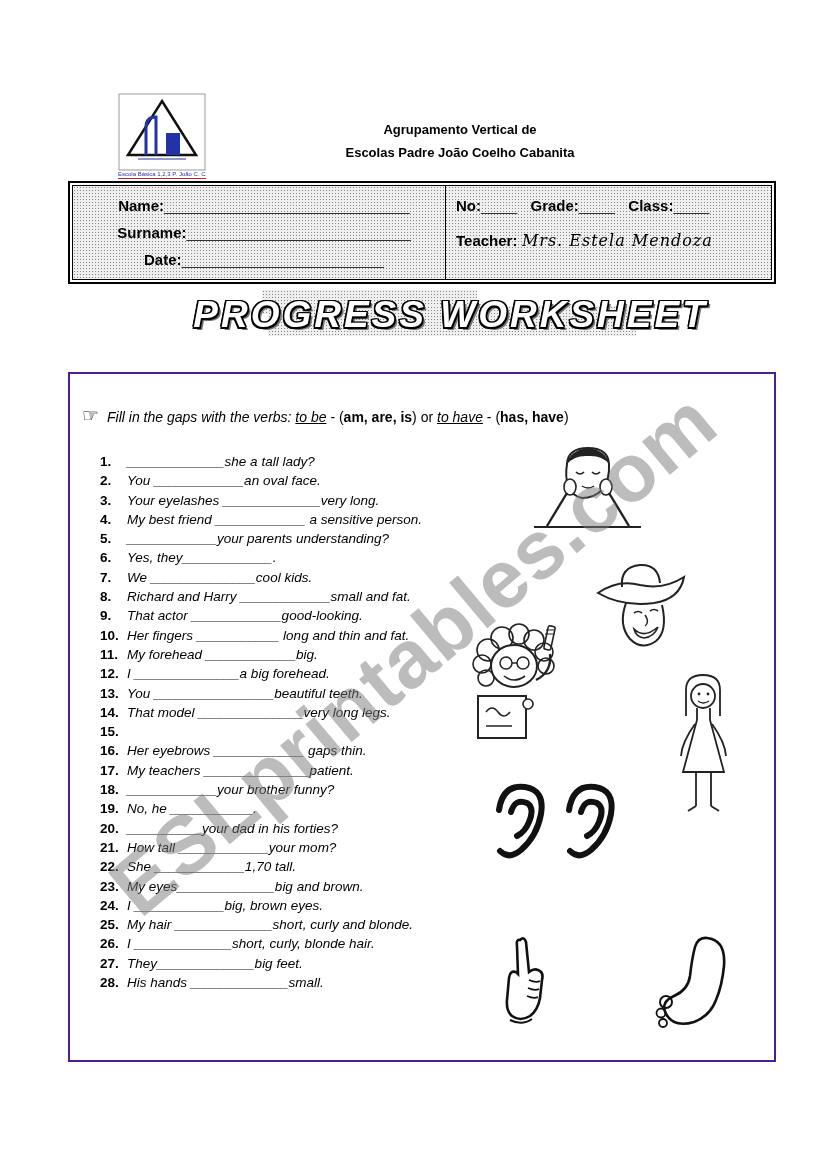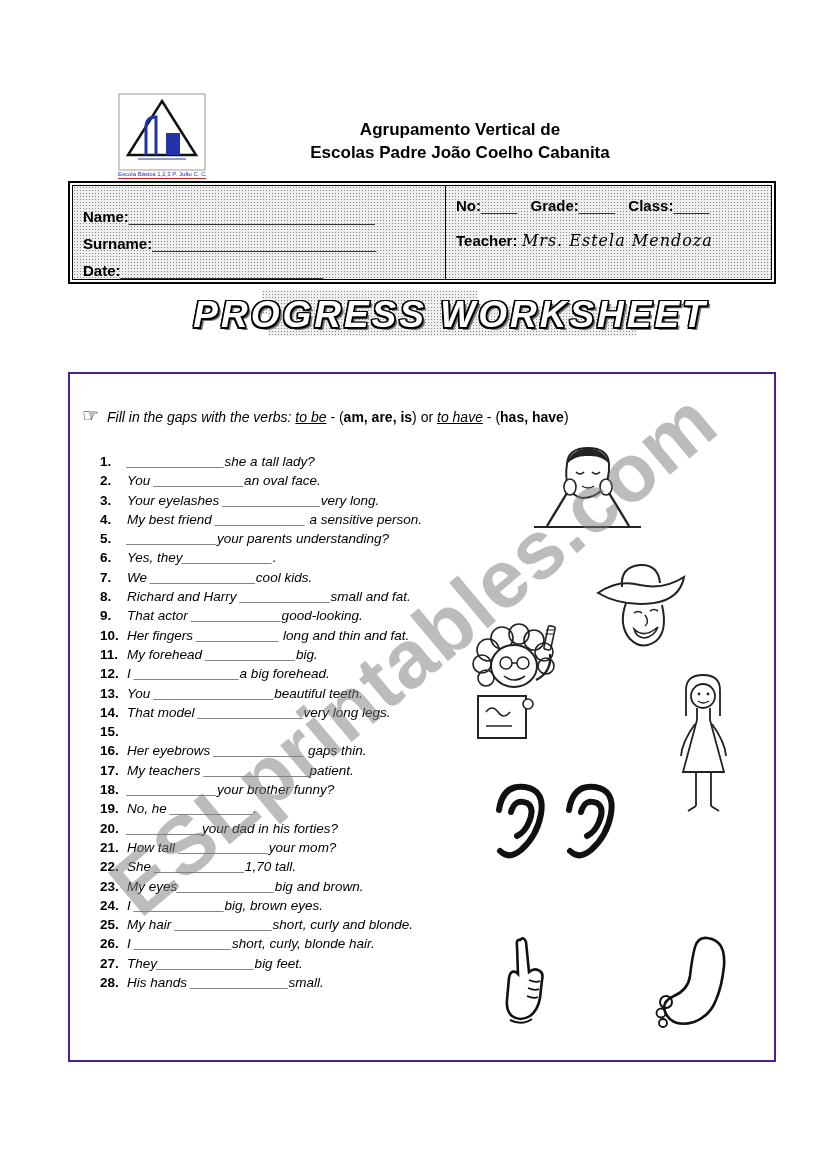--- a/index.html
+++ b/index.html
@@ -14,27 +14,27 @@
   }
 
   
   .logo { position:absolute; left:118px; top:93px; width:88px; height:90px; }
   .logo svg { display:block; }
   .logo-caption { font-size:6px; color:#2233aa; text-align:center; line-height:7px;
     border-bottom:1px solid #cc2222; white-space:nowrap; overflow:hidden; }
 
   
   .school-header { position:absolute; left:150px; top:118px; width:620px; text-align:center;
-    font-weight:bold; font-size:17px; line-height:23px; }
+    font-weight:bold; font-size:13px; line-height:23px; }
 
   
   .info-box { position:absolute; left:68px; top:181px; width:708px; height:103px;
     border:2px solid #000; padding:2px; background:#fff; }
   .info-inner { width:100%; height:100%; border:1px solid #000; display:flex; }
-  .info-left { width:372px; padding:18px 0 0 10px; }
+  .info-left { width:372px; padding:7px 0 0 10px;text-align:center; }
   .info-divider { width:0; border-left:1px solid #000; }
   .info-right { flex:1; padding:7px 0 0 10px; }
   .info-row { line-height:26px; white-space:nowrap; }
   .lbl { font-weight:bold; font-size:15px; }
   .blank { font-size:13px; }
   .teacher-row { margin-top:8px; }
   .handwriting { font-family:"DejaVu Serif", serif; font-style:italic; font-size:16px; letter-spacing:1px;margin-top:47px; }
 
   
   .title-wrap { position:absolute; left:0; top:288px; width:821px; height:64px; }

